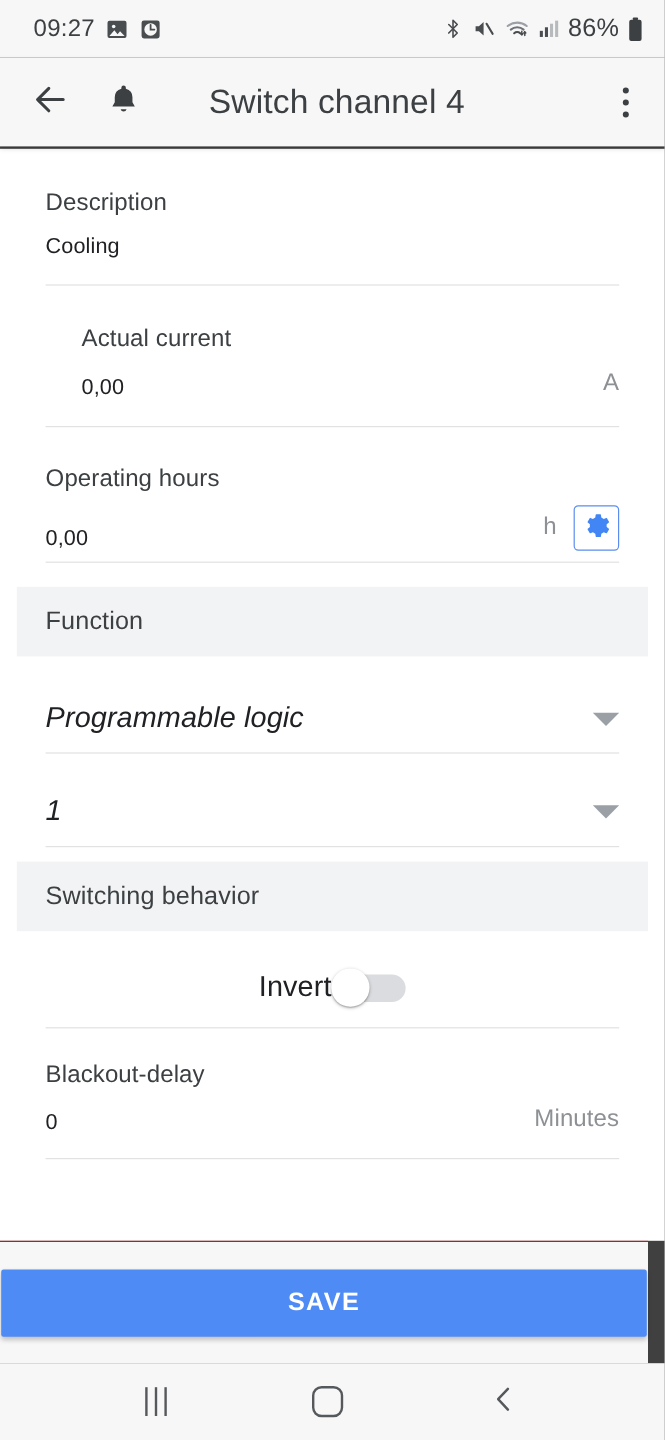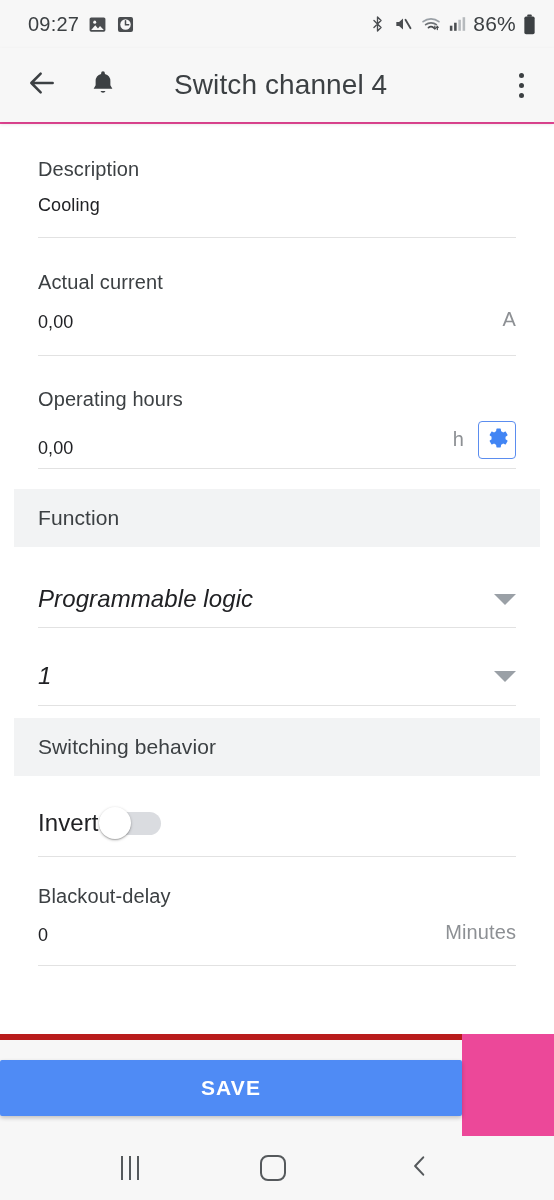--- a/index.html
+++ b/index.html
@@ -2,21 +2,21 @@
 <html><head>
 <meta charset="utf-8">
 <style>
   * { box-sizing: border-box; margin: 0; padding: 0; }
   html, body {
     width: 554px; height: 1200px;
     background: #ffffff;
     font-family: "Liberation Sans", sans-serif;
     overflow: hidden;
   }
-  .phone { position: relative; width: 554px; height: 1200px; background: #ec4899; }
+  .phone { position: relative; width: 554px; height: 1200px; background: #404040; }
 
   
   .statusbar {
     position: absolute; top: 0; left: 0; width: 554px; height: 48px;
     background: #f7f7f7;
     display: flex; align-items: center; justify-content: space-between;
     padding: 0 18px 0 28px;
   }
   .sb-left { display: flex; align-items: center; gap: 9px; }
   .sb-time { font-size: 20px; color: #3c4043; letter-spacing: .2px; }
@@ -62,33 +62,33 @@
   }
   .dropdown-text { font-size: 24px; color: #202124; letter-spacing: .1px; }
   .caret { width: 0; height: 0; border-left: 11px solid transparent; border-right: 11px solid transparent; border-top: 11px solid #9aa0a6; }
 
   .gear-btn {
     width: 38px; height: 38px; border: 1.6px solid #5b8def; border-radius: 4px;
     display: flex; align-items: center; justify-content: center;
     margin-left: 14px; background: #fff;
   }
 
-  .toggle-row { padding: 0 38px; display: flex; align-items: center; justify-content: flex-start; }
+  .toggle-row { padding: 0 38px; display: flex; align-items: center; justify-content: center; }
   .toggle-label { font-size: 24px; color: #202124; letter-spacing: .1px; }
   .switch { position: relative; width: 62px; height: 32px; }
   .switch-track { position: absolute; right: 0; top: 5px; width: 52px; height: 23px; border-radius: 12px; background: #dadce0; }
   .switch-thumb {
     position: absolute; left: 0; top: 0; width: 32px; height: 32px; border-radius: 50%;
     background: #ffffff; box-shadow: 0 1px 3px rgba(0,0,0,.28), 0 1px 1px rgba(0,0,0,.16);
   }
 
   
   .footer {
-    position: absolute; left: 0; top: 1034px; width: 462px; height: 102px;
-    background: #f7f7f7; border-top: 6px solid #b91c1c;
+    position: absolute; left: 0; top: 1034px; width: 540px; height: 102px;
+    background: #f7f7f7; border-top: 1px solid #b91c1c;
     display: flex; align-items: center; justify-content: center;
   }
   .save-btn {
     width: 538px; height: 56px; background: #4f8bf5; border: none; border-radius: 2px;
     color: #fff; font-size: 21px; font-weight: 700; letter-spacing: 1.1px;
     font-family: "Liberation Sans", sans-serif;
     box-shadow: 0 2px 4px rgba(0,0,0,.22);
     display: flex; align-items: center; justify-content: center;
   }
 
@@ -193,21 +193,21 @@
   <div class="content">
 
     <div class="field" style="padding-top:34px;">
       <div class="field-label">Description</div>
       <div class="field-row" style="margin-top:14px;">
         <div class="field-value">Cooling</div>
       </div>
     </div>
     <div class="underline" style="margin-top:21px;"></div>
 
-    <div class="field" style="padding-top:33px;">
+    <div class="field" style="padding-top:33px;margin-left:30px;">
       <div class="field-label">Actual current</div>
       <div class="field-row" style="margin-top:14px;">
         <div class="field-value">0,00</div>
         <div class="field-unit">A</div>
       </div>
     </div>
     <div class="underline" style="margin-top:22px;"></div>
 
     <div class="field" style="padding-top:32px;">
       <div class="field-label">Operating hours</div>

